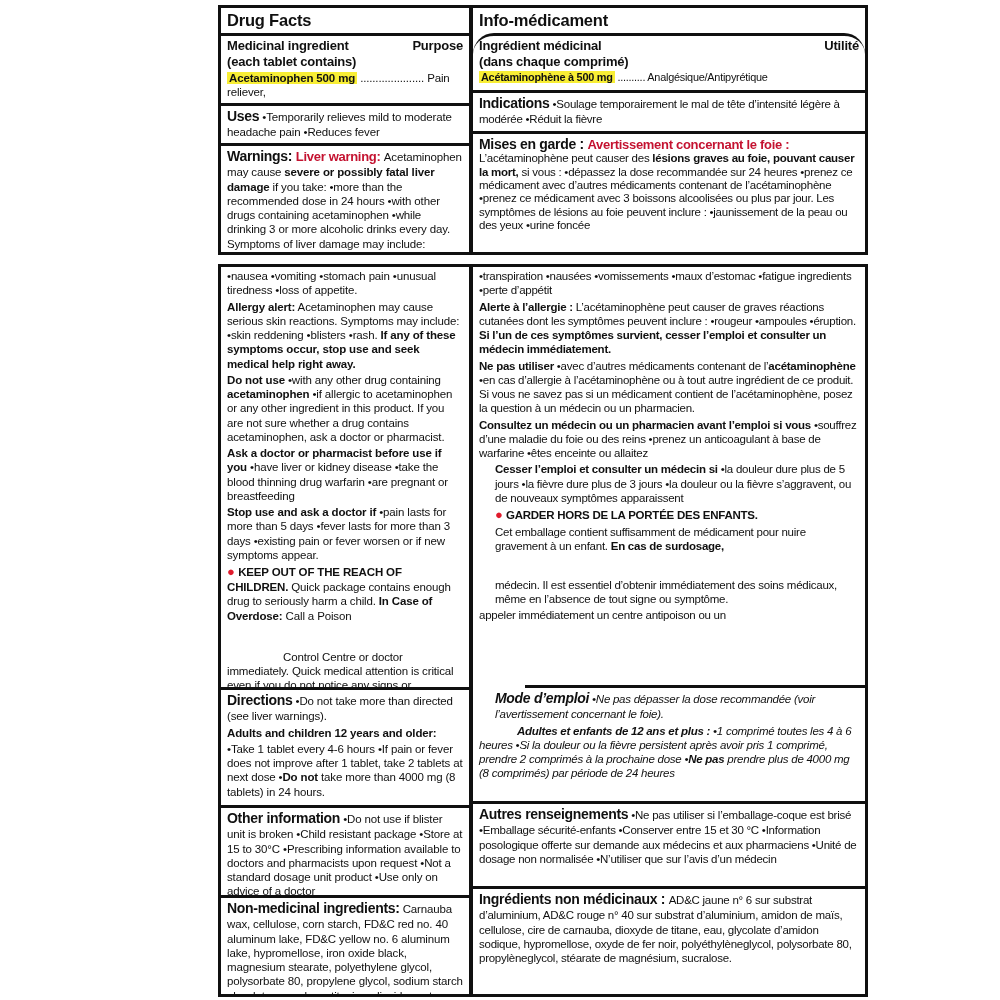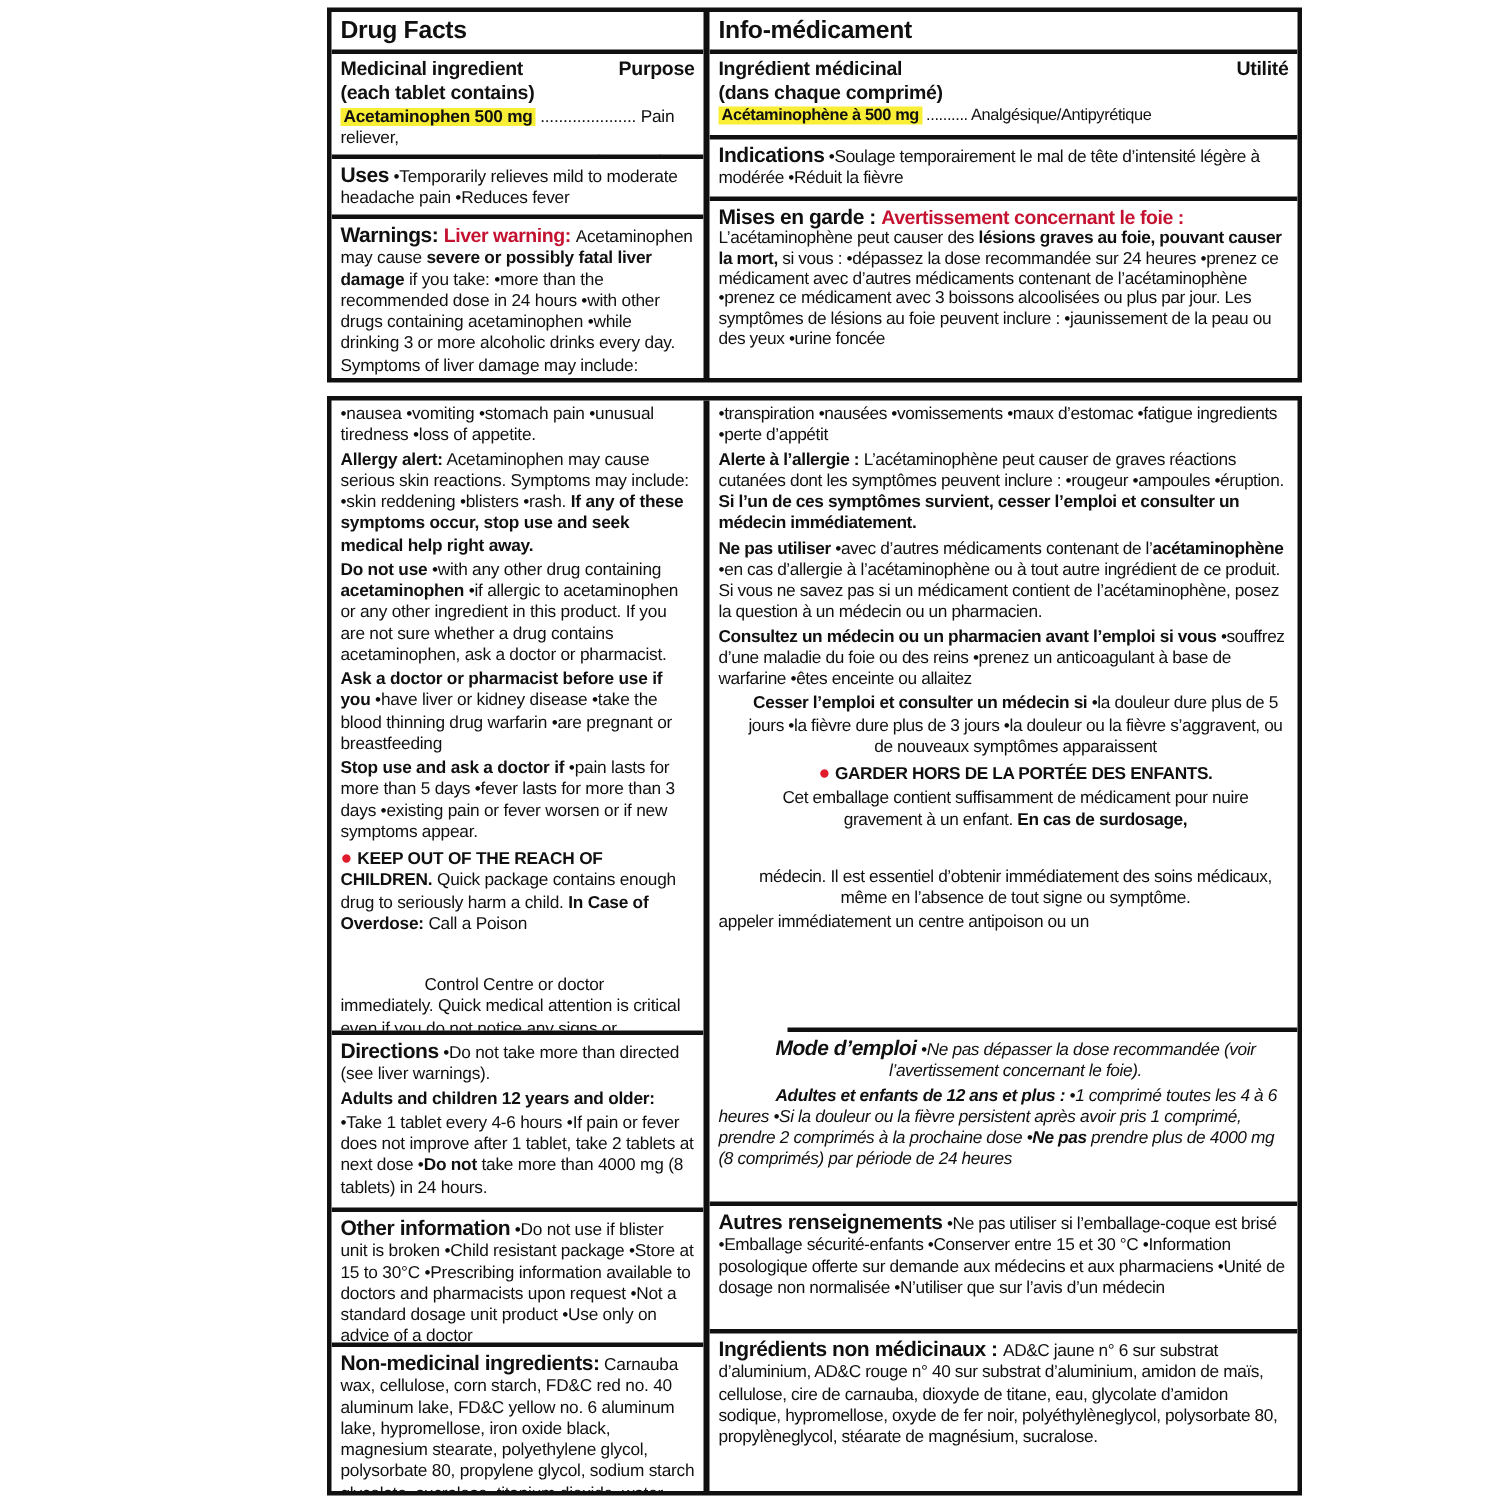--- a/index.html
+++ b/index.html
@@ -24,21 +24,21 @@
   .sec + .sec{border-top:3px solid var(--ink);}
   .sec.noborder{border-top:none;font-style:italic;}
   .grow{flex:1;}
   h1{font-size:16.5px;font-weight:bold;margin:0;padding:1px 0 0 0;letter-spacing:-0.2px;}
   .p{margin:0 0 2px 0;font-size:11.5px;line-height:1.24;letter-spacing:-0.15px;}
   .col.right .p{letter-spacing:-0.25px;}
   .tight .p{line-height:1.16;}
   .row-between{display:flex;justify-content:space-between;align-items:flex-end;}
   .bold13{font-size:13px;font-weight:bold;letter-spacing:-0.2px;line-height:1.25;}
   .right-align{text-align:right;}
-  .center{text-align:center;margin-left:16px;}
+  .center{text-align:left;margin-left:16px;}
   .nowrap{white-space:nowrap;font-size:10.9px;}
   .indent-cont{text-indent:56px;margin-top:27px;}
   .gap-top{margin-top:24px;}
   .indent-adults{text-indent:38px;}
   .seg-n{font-weight:normal;}
   .seg-b{font-weight:bold;}
   .seg-h{font-weight:bold;font-size:14px;letter-spacing:-0.3px;}
   .seg-r{font-weight:bold;font-size:13px;color:var(--red);letter-spacing:-0.3px;}
   .seg-hl{font-weight:bold;background:var(--yellow);padding:0 2px;}
   .seg-dot{color:var(--dotred);font-size:13px;font-weight:bold;}
@@ -67,21 +67,21 @@
         <p class="p"><span class="seg-h">Uses</span><span class="seg-n">  •Temporarily relieves mild to moderate headache pain  •Reduces fever</span></p>
       </div>
       <div class="sec grow">
         <p class="p"><span class="seg-h">Warnings: </span><span class="seg-r">Liver warning: </span><span class="seg-n">Acetaminophen may cause </span><span class="seg-b">severe or possibly fatal liver damage</span><span class="seg-n"> if you take: •more than the recommended dose in 24 hours  •with other drugs containing acetaminophen •while drinking 3 or more alcoholic drinks every day. Symptoms of liver damage may include: •yellow skin or eyes  •dark urine  •sweating</span></p>
       </div>
     </div>
     <div class="col right">
       <div class="sec" style="height:25px;">
         <h1>Info-médicament</h1>
       </div>
-      <div class="sec" style="height:57px;">
+      <div class="sec" style="height:57px;border-radius:21px;">
         <div class="row-between">
           <span class="bold13">Ingrédient médicinal</span>
           <span class="bold13">Utilité</span>
         </div>
         <div class="bold13">(dans chaque comprimé)</div>
         <p class="p nowrap"><span class="seg-hl">Acétaminophène à 500 mg</span><span class="seg-n"> .......... Analgésique/Antipyrétique</span></p>
       </div>
       <div class="sec" style="height:41px;">
         <p class="p"><span class="seg-h">Indications</span><span class="seg-n">  •Soulage temporairement le mal de tête d’intensité légère à modérée  •Réduit la fièvre</span></p>
       </div>

